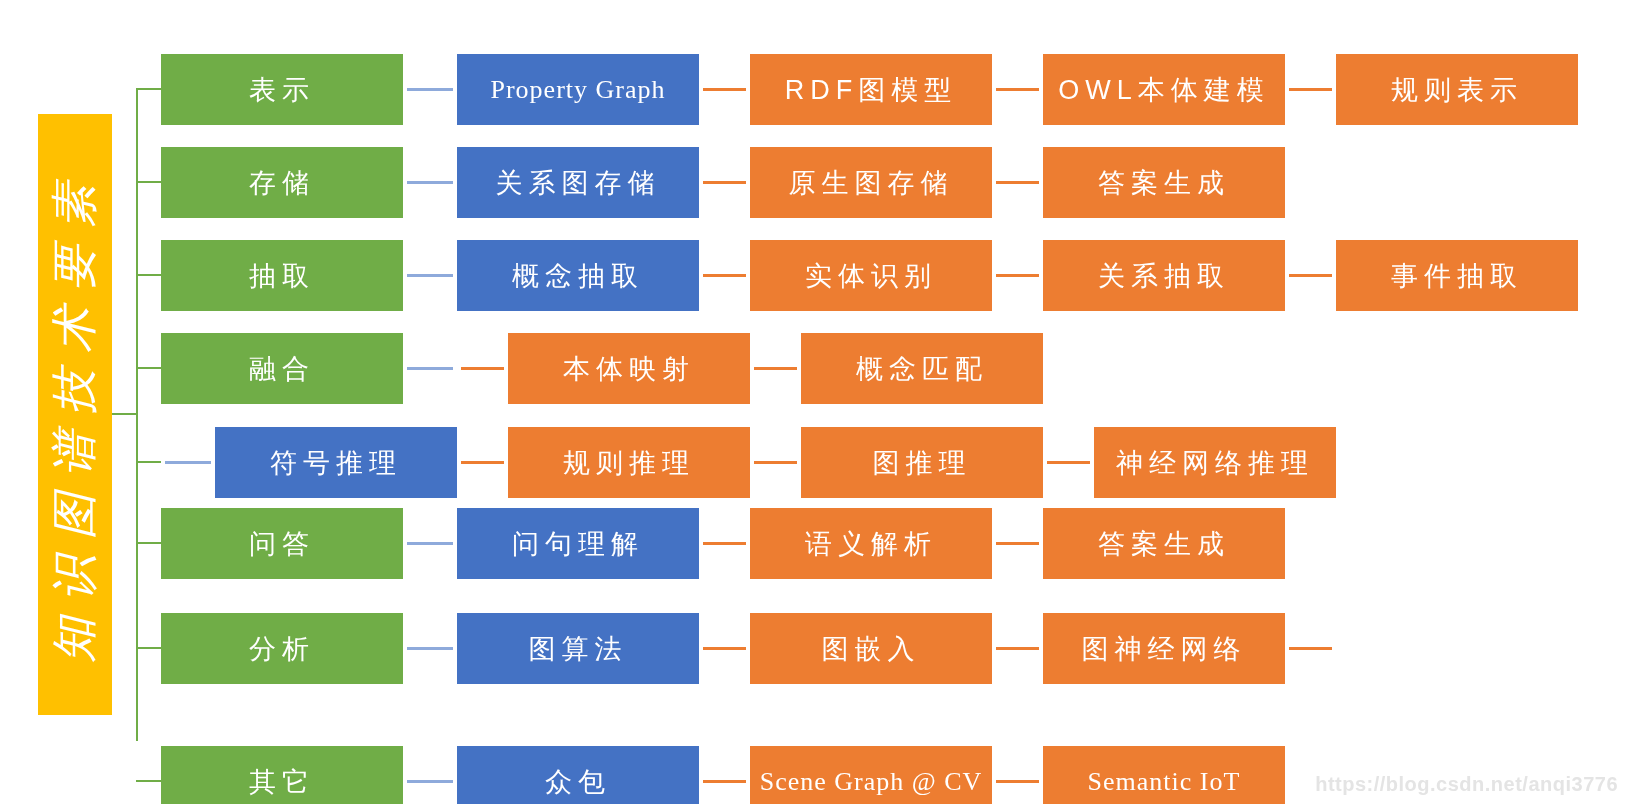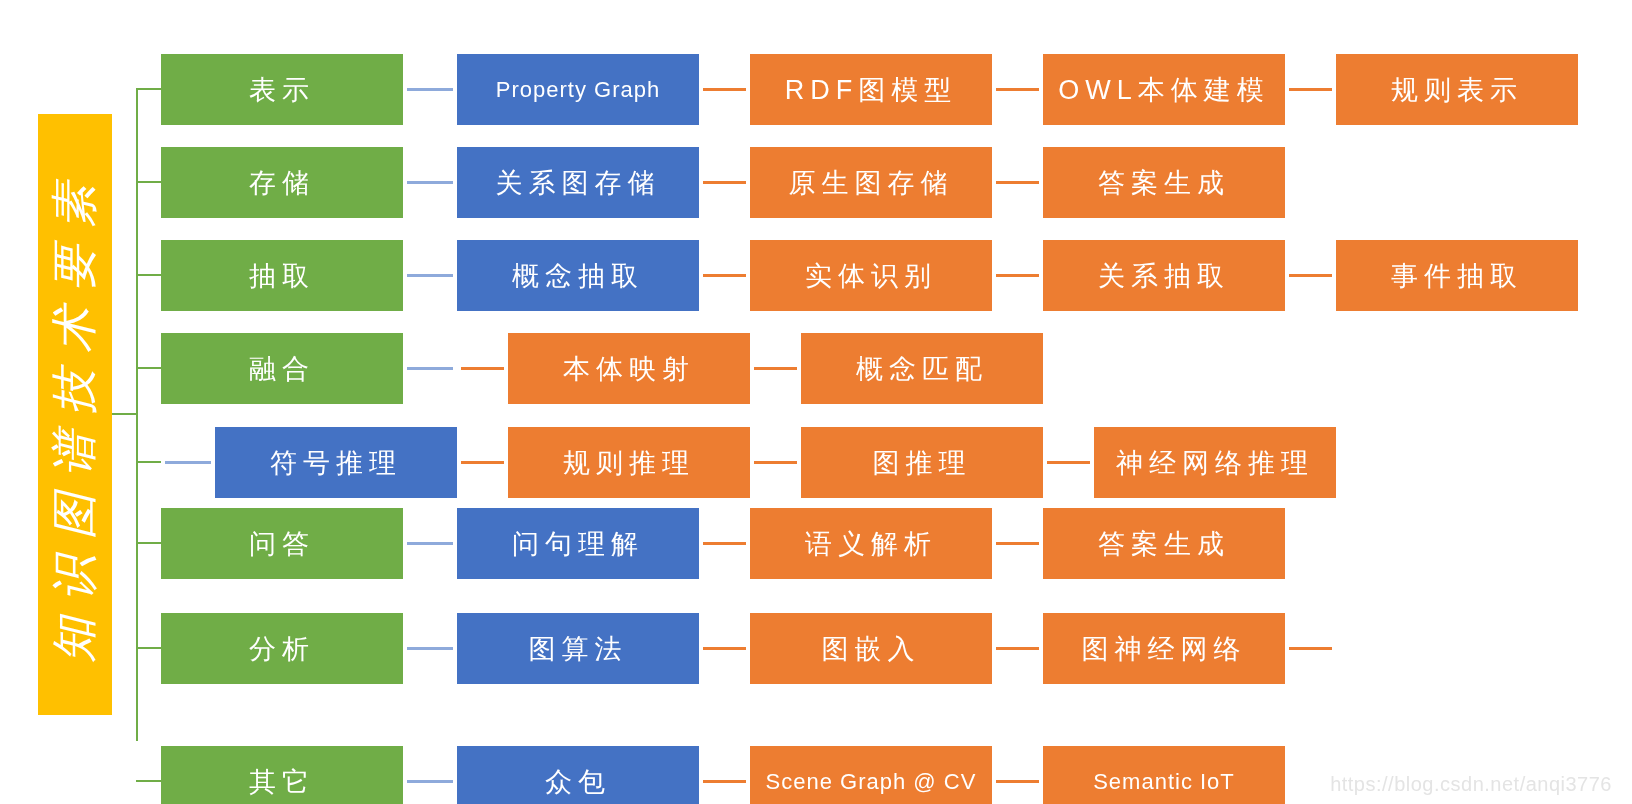--- a/index.html
+++ b/index.html
@@ -46,27 +46,28 @@
   .link{height:3px;flex:0 0 43px;margin:0 4px;}
   .link.first{flex-basis:46px;}
   .link.b{background:#8EAADB;}
   .link.o{background:var(--c-level2,#ED7D31);}
   .lbl{
     color:#ffffff;white-space:nowrap;
     font-size:27px;letter-spacing:6px;
     font-family:"Liberation Sans","DejaVu Sans",sans-serif;
   }
   .lbl.latin{
-    font-family:Liberation Sans, sans-serif;
-    font-size:22px;letter-spacing:1px;
+    font-family:Liberation Serif, serif;
+    font-size:26px;letter-spacing:1px;
   }
   .watermark{
-    position:absolute;right:20px;bottom:8px;
+    position:absolute;right:14px;bottom:8px;
     color:#e4e4e4;font-size:20px;letter-spacing:0.5px;
     font-family:"Liberation Sans",sans-serif;
+    font-weight:bold;
   }
 </style>
 </head>
 <body>
 
 <div class="canvas">
 
   <div class="title-box">
     <div class="title-text">知识图谱技术要素</div>
   </div>

